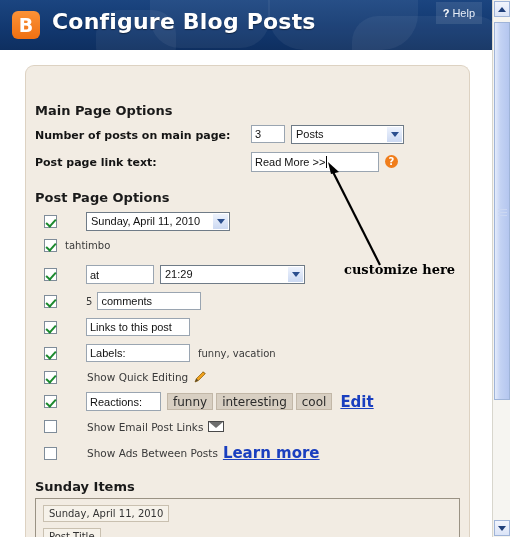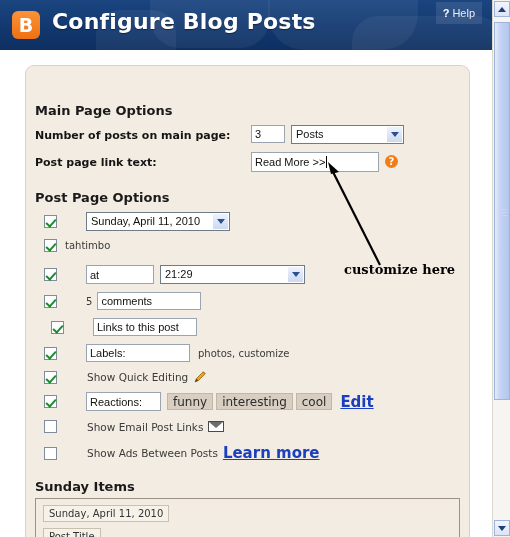--- a/index.html
+++ b/index.html
@@ -373,29 +373,29 @@
         </span>
     </div>
   </div>
 
   <div class="row" style="left:44px;top:292px;">
     <span class="cbx checked"></span>
     <span class="plain-text" style="margin-left:29px;">5</span>
     <input class="tinput" style="margin-left: 5px; width: 104px;" value="comments">
   </div>
 
-  <div class="row" style="left:51px;top:318px;">
+  <div class="row" style="left:44px;top:318px;">
     <span class="cbx checked"></span>
     <input class="tinput" style="margin-left: 29px; width: 104px;" value="Links to this post">
   </div>
 
   <div class="row" style="left:44px;top:344px;">
     <span class="cbx checked"></span>
     <input class="tinput" style="margin-left: 29px; width: 104px;" value="Labels:">
-    <span class="plain-text" style="margin-left:8px;">photos, customize</span>
+    <span class="plain-text" style="margin-left:8px;">funny, vacation</span>
   </div>
 
   <div class="row" style="left:44px;top:370px;">
     <span class="cbx checked"></span>
     <span class="plain-text" style="margin-left:30px;font-size:10.5px;">Show Quick Editing</span>
     <span class="pencil" style="margin-left:5px;">
       <svg width="14" height="14" viewBox="0 0 14 14">
         <path d="M2 12 L3.4 8.6 L10.2 1.8 L12.2 3.8 L5.4 10.6 Z" fill="#f0a11e" stroke="#8a5c06" stroke-width="0.7"></path>
         <path d="M10.2 1.8 L12.2 3.8" stroke="#8a5c06" stroke-width="0.7"></path>
         <path d="M2 12 L3.4 8.6 L5.4 10.6 Z" fill="#5a4a2a"></path>

